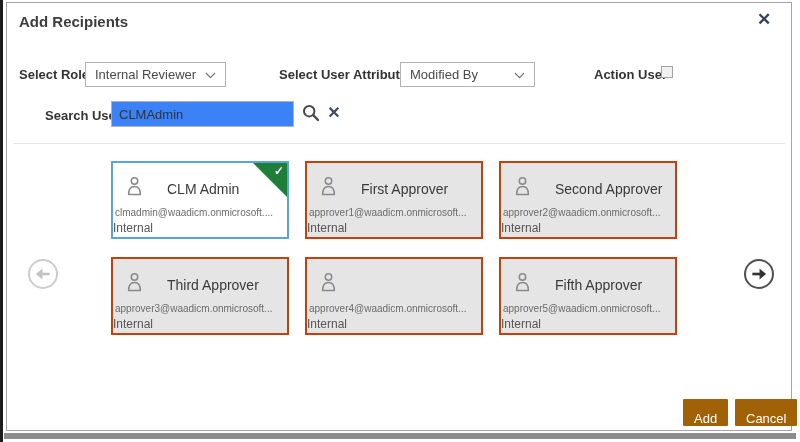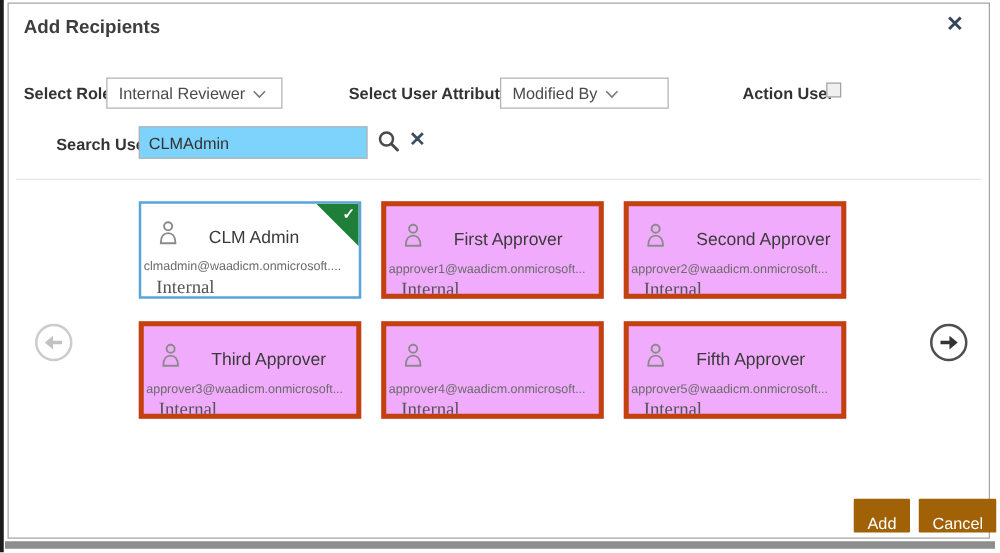--- a/index.html
+++ b/index.html
@@ -17,67 +17,67 @@
   }
   .title { position:absolute; left:12px; top:10px; font-size:15px; font-weight:700; color:#3d3d3d; }
   .close-btn {
     position:absolute; right:16px; top:6px; width:22px; height:22px;
     background:none; border:none; cursor:pointer;
     font-size:17px; font-weight:700; color:#36465a; line-height:22px; text-align:center;
   }
   .lbl { position:absolute; font-size:13px; font-weight:600; color:#333; white-space:nowrap; }
   .selectbox {
     position:absolute; height:25px; border:1px solid #b3b3b3; background:#fff;
-    display:flex; align-items:center; justify-content:flex-start;
+    display:flex; align-items:center; justify-content:space-between;
     padding:0 9px; font-size:13px; color:#4a4a4a; cursor:pointer;
   }
   .sel-roles { left:78px; top:59px; width:141px; }
   .sel-attrs { left:393px; top:59px; width:135px; }
   .chev { flex:0 0 auto; margin-left:6px; }
   .checkbox {
     position:absolute; left:654px; top:63px; width:12px; height:12px;
     border:1px solid #a3a3a3; background:#f0f0f0; cursor:pointer;
   }
   .search-input {
     position:absolute; left:104px; top:98px; width:183px; height:26px;
     border:1px solid #b3b3b3; padding:0 7px; font-size:13px; color:#333;
-    font-family:"Liberation Sans", sans-serif; outline:none; background:#7dd3fc;
+    font-family:"Liberation Sans", sans-serif; outline:none; background:#3b82f6;
   }
   .icon-btn { position:absolute; background:none; border:none; cursor:pointer; padding:0; }
   .search-btn { left:294px; top:101px; width:20px; height:20px; }
   .clear-btn {
     left:317px; top:99px; width:20px; height:22px;
     font-size:16px; font-weight:700; color:#3c4d61; line-height:22px;
   }
   .divider { position:absolute; left:6px; right:6px; top:140px; height:1px; background:#e7e7e7; }
 
   .card-grid {
     position:absolute; left:104px; top:158px;
     display:grid; grid-template-columns:repeat(3,178px); grid-auto-rows:78px;
     column-gap:16px; row-gap:18px;
   }
   .card {
-    position:relative; border:4px solid #c2410c; background:#f0abfc;
+    position:relative; border:2px solid #c2410c; background:#e5e5e5;
     cursor:pointer; overflow:hidden;
   }
   .card.selected { border:2px solid #58a5da; background:#fff; }
   .corner {
     display:none; position:absolute; top:0; right:0; width:0; height:0;
     border-top:34px solid #1f7e37; border-left:34px solid transparent;
   }
   .card.selected .corner { display:block; }
   .check {
     display:none; position:absolute; top:1px; right:3px;
     color:#fff; font-size:12px; font-weight:700;
   }
   .card.selected .check { display:block; }
   .card-head { display:flex; align-items:center; gap:23px; padding:13px 12px 0 12px; }
   .cname { font-size:14px; color:#3a3a3a; white-space:nowrap; }
   .cemail { padding:6px 12px 0 2px; font-size:10px; color:#6b6b6b; white-space:nowrap; }
-  .ctype { padding:3px 12px 0 12px; font-size:15px; color:#555;font-family:Liberation Serif, serif; }
+  .ctype { padding:3px 12px 0 0; font-size:12px; color:#555; }
 
   .nav-btn {
     position:absolute; width:30px; height:30px; border-radius:50%;
     background:#fff; cursor:pointer; padding:2px;
   }
   .nav-prev { left:21px; top:256px; border:2px solid #cccccc; }
   .nav-next { left:737px; top:256px; border:2px solid #4f4f4f; }
 
   .action-btn {
     position:absolute; top:396px; height:27px; padding:12px 11px;

